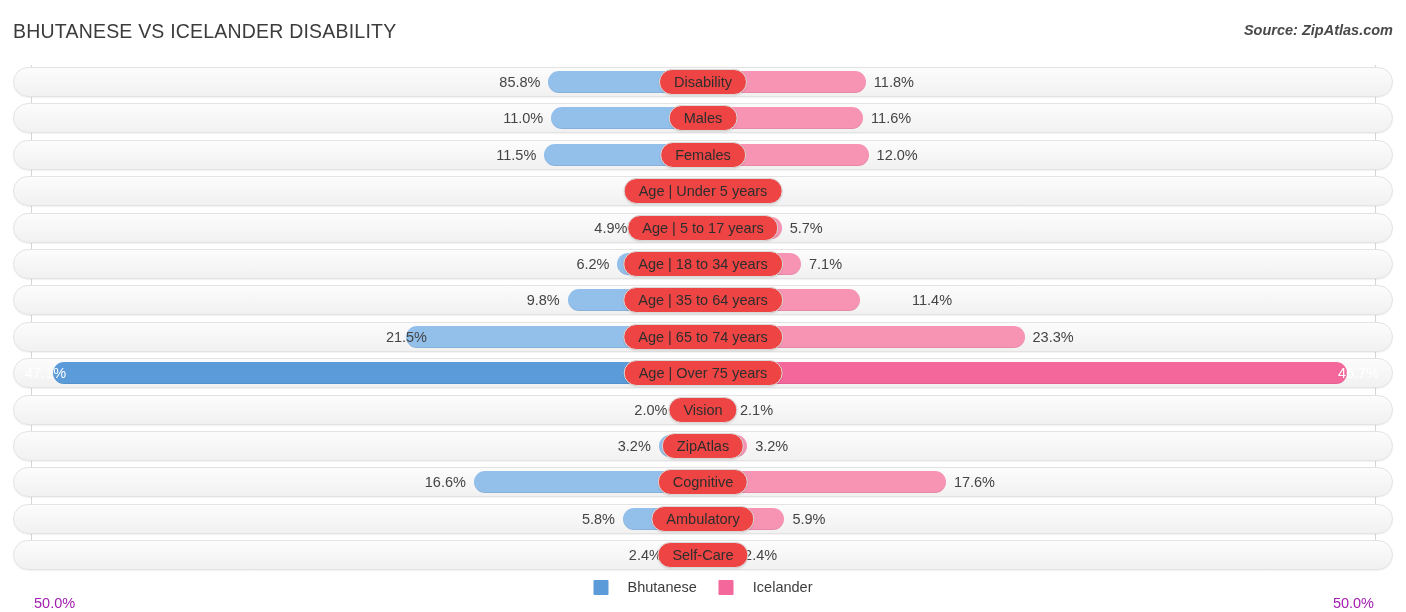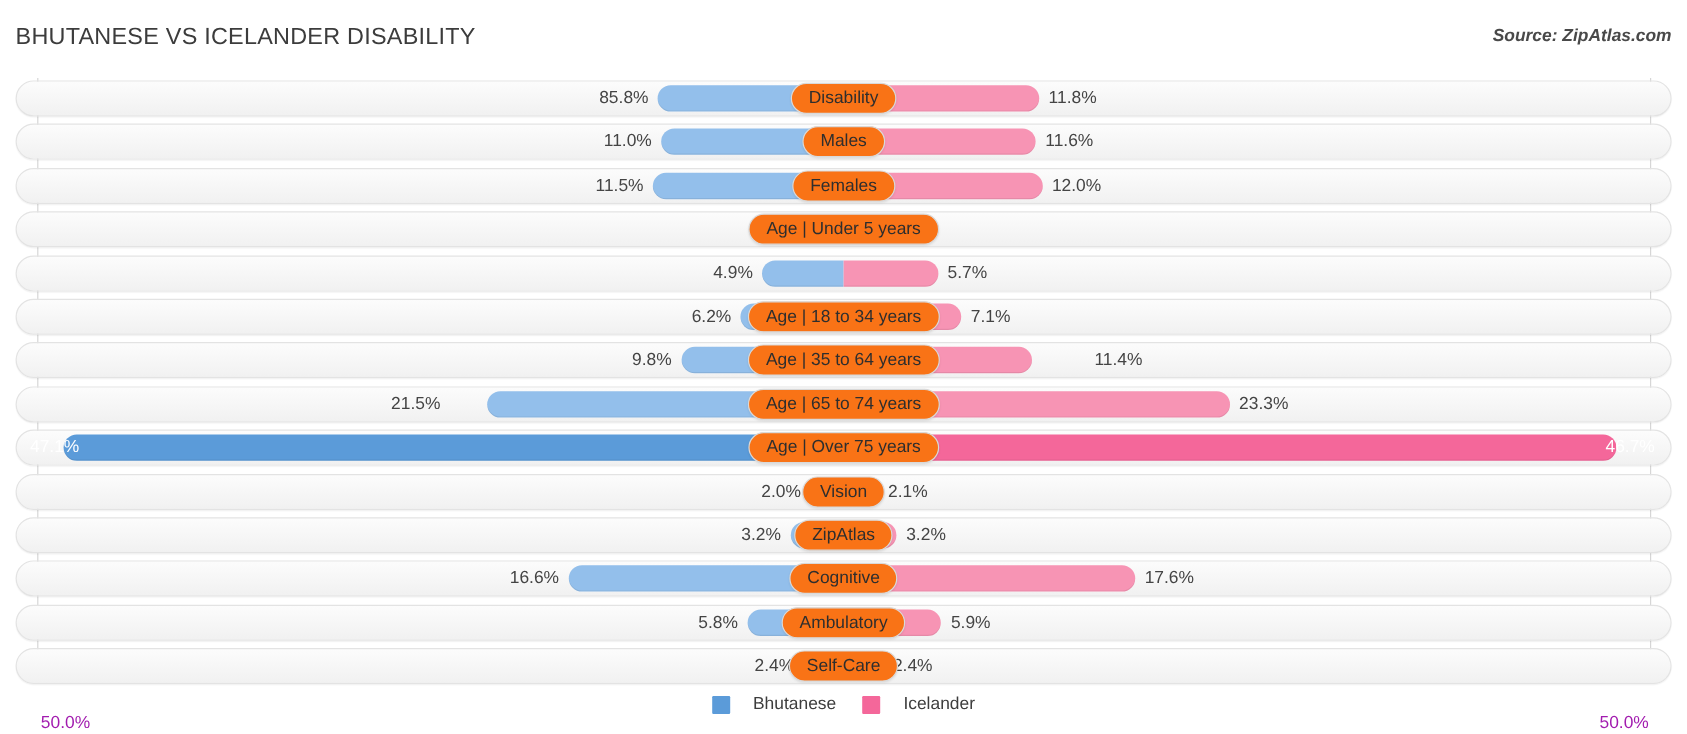--- a/index.html
+++ b/index.html
@@ -134,21 +134,21 @@
   
   .cat-pill {
     position: absolute;
     top: 2px;
     left: 50%;
     transform: translateX(-50%);
     height: 26px;
     line-height: 25px;
     padding: 0 14px;
     border-radius: 13px;
-    background: #f97316;
+    background: #ef4444;
     border: 1px solid #d9d9d9;
     font-size: 14.5px;
     color: #2e2e2e;
     white-space: nowrap;
     z-index: 4;
     box-shadow: 0 1px 2px rgba(0,0,0,0.09);
   }
 
   
   .footer {
@@ -239,20 +239,21 @@
           <div class="val val-left" style="right: 714.56px;">1.2%</div>
           <div class="val val-right" style="left: 714.56px;">1.2%</div>
           <div class="cat-pill">Age | Under 5 years</div>
         </div>
         <div class="row" style="top: 150.6px;">
           <div class="track"></div>
           <div class="bar bar-left" style="width: 67.62px;"></div>
           <div class="bar bar-right" style="width: 78.66px;"></div>
           <div class="val val-left" style="right: 765.62px;">4.9%</div>
           <div class="val val-right" style="left: 776.66px;">5.7%</div>
+          <div class="cat-pill">Age | 5 to 17 years</div>
         </div>
         <div class="row" style="top: 187px;">
           <div class="track"></div>
           <div class="bar bar-left" style="width: 85.56px;"></div>
           <div class="bar bar-right" style="width: 97.98px;"></div>
           <div class="val val-left" style="right: 783.56px;">6.2%</div>
           <div class="val val-right" style="left: 795.98px;">7.1%</div>
           <div class="cat-pill">Age | 18 to 34 years</div>
         </div>
         <div class="row" style="top: 223.4px;">
@@ -260,21 +261,21 @@
           <div class="bar bar-left" style="width: 135.24px;"></div>
           <div class="bar bar-right" style="width: 157.32px;"></div>
           <div class="val val-left" style="right: 833.24px;">9.8%</div>
           <div class="val val-right" style="left: 899px;">11.4%</div>
           <div class="cat-pill">Age | 35 to 64 years</div>
         </div>
         <div class="row" style="top: 259.8px;">
           <div class="track"></div>
           <div class="bar bar-left" style="width: 296.7px;"></div>
           <div class="bar bar-right" style="width: 321.54px;"></div>
-          <div class="val val-left" style="right: 1026px;">21.5%</div>
+          <div class="val val-left" style="right: 966px;">21.5%</div>
           <div class="val val-right" style="left: 1019.54px;">23.3%</div>
           <div class="cat-pill">Age | 65 to 74 years</div>
         </div>
         <div class="row hl" style="top: 296.2px;">
           <div class="track"></div>
           <div class="bar bar-left" style="width: 649.98px;"></div>
           <div class="bar bar-right" style="width: 644.46px;"></div>
           <div class="val val-left inside" style="left: 12px; text-align: left;">47.1%</div>
           <div class="val val-right inside" style="right: 14px; text-align: center;">46.7%</div>
           <div class="cat-pill">Age | Over 75 years</div>

